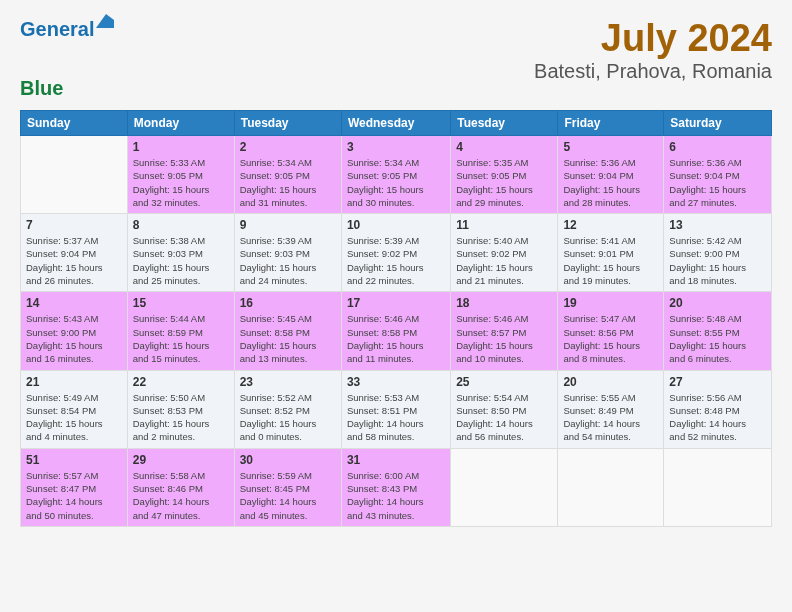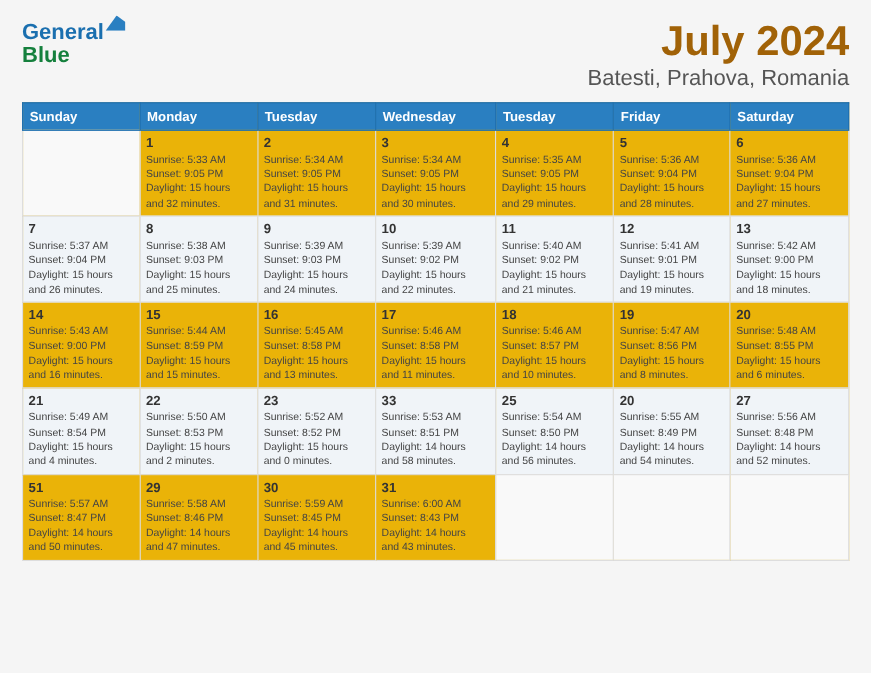--- a/index.html
+++ b/index.html
@@ -19,38 +19,39 @@
     .header {
       display: flex;
       justify-content: space-between;
       align-items: flex-start;
       margin-bottom: 10px;
     }
     .logo {
       display: flex;
       flex-direction: column;
       align-items: flex-start;
+      gap: 38px;
     }
     .title-block {
       text-align: right;
     }
     .month-year {
       font-size: 38px;
       font-weight: bold;
       color: #a16207;
       line-height: 1.1;
     }
     .location {
       font-size: 20px;
       color: #555;
     }
     .calendar {
       width: 100%;
       border-collapse: collapse;
-      background: #eab308;
+      background: #f0abfc;
       border: 1px solid #ccc;
     }
     .calendar th {
       background: #2a7fc1;
       color: white;
       font-size: 12px;
       font-weight: bold;
       padding: 5px 6px;
       text-align: left;
       border: 1px solid #2070b0;

